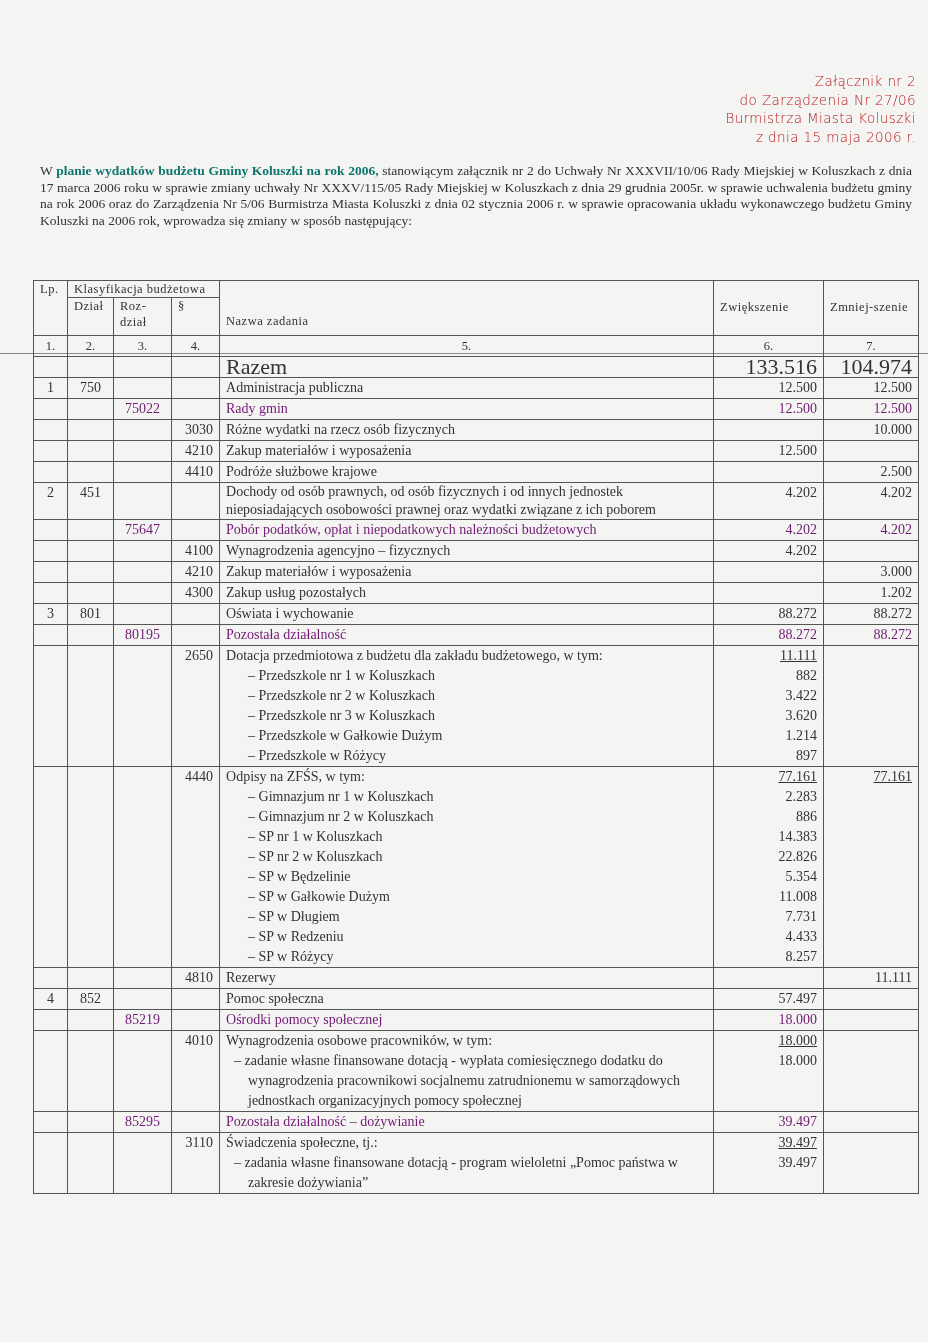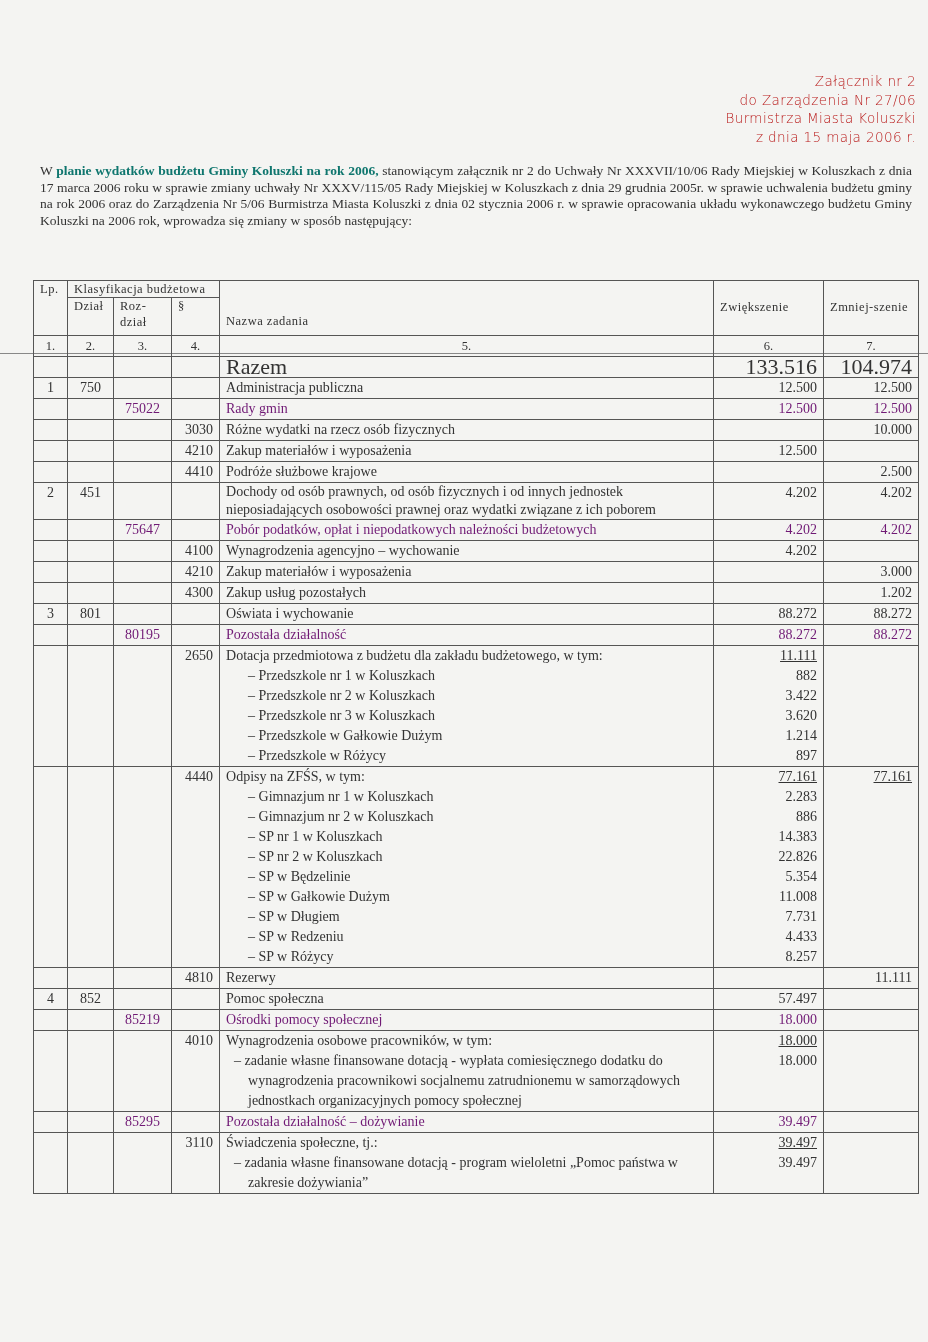--- a/index.html
+++ b/index.html
@@ -170,21 +170,21 @@
         <td></td>
     <td class="i">Pobór podatków, opłat i niepodatkowych należności budżetowych</td>
     <td class="i r">4.202</td>
     <td class="i r">4.202</td>
   </tr>
   <tr>
     <td></td>
         <td></td>
         <td></td>
     <td class="r">4100</td>
-    <td>Wynagrodzenia agencyjno – wychowanie</td>
+    <td>Wynagrodzenia agencyjno – fizycznych</td>
     <td class="r">4.202</td>
     <td class="r"></td>
   </tr>
   <tr>
     <td></td>
         <td></td>
         <td></td>
     <td class="r">4210</td>
     <td>Zakup materiałów i wyposażenia</td>
     <td class="r"></td>

